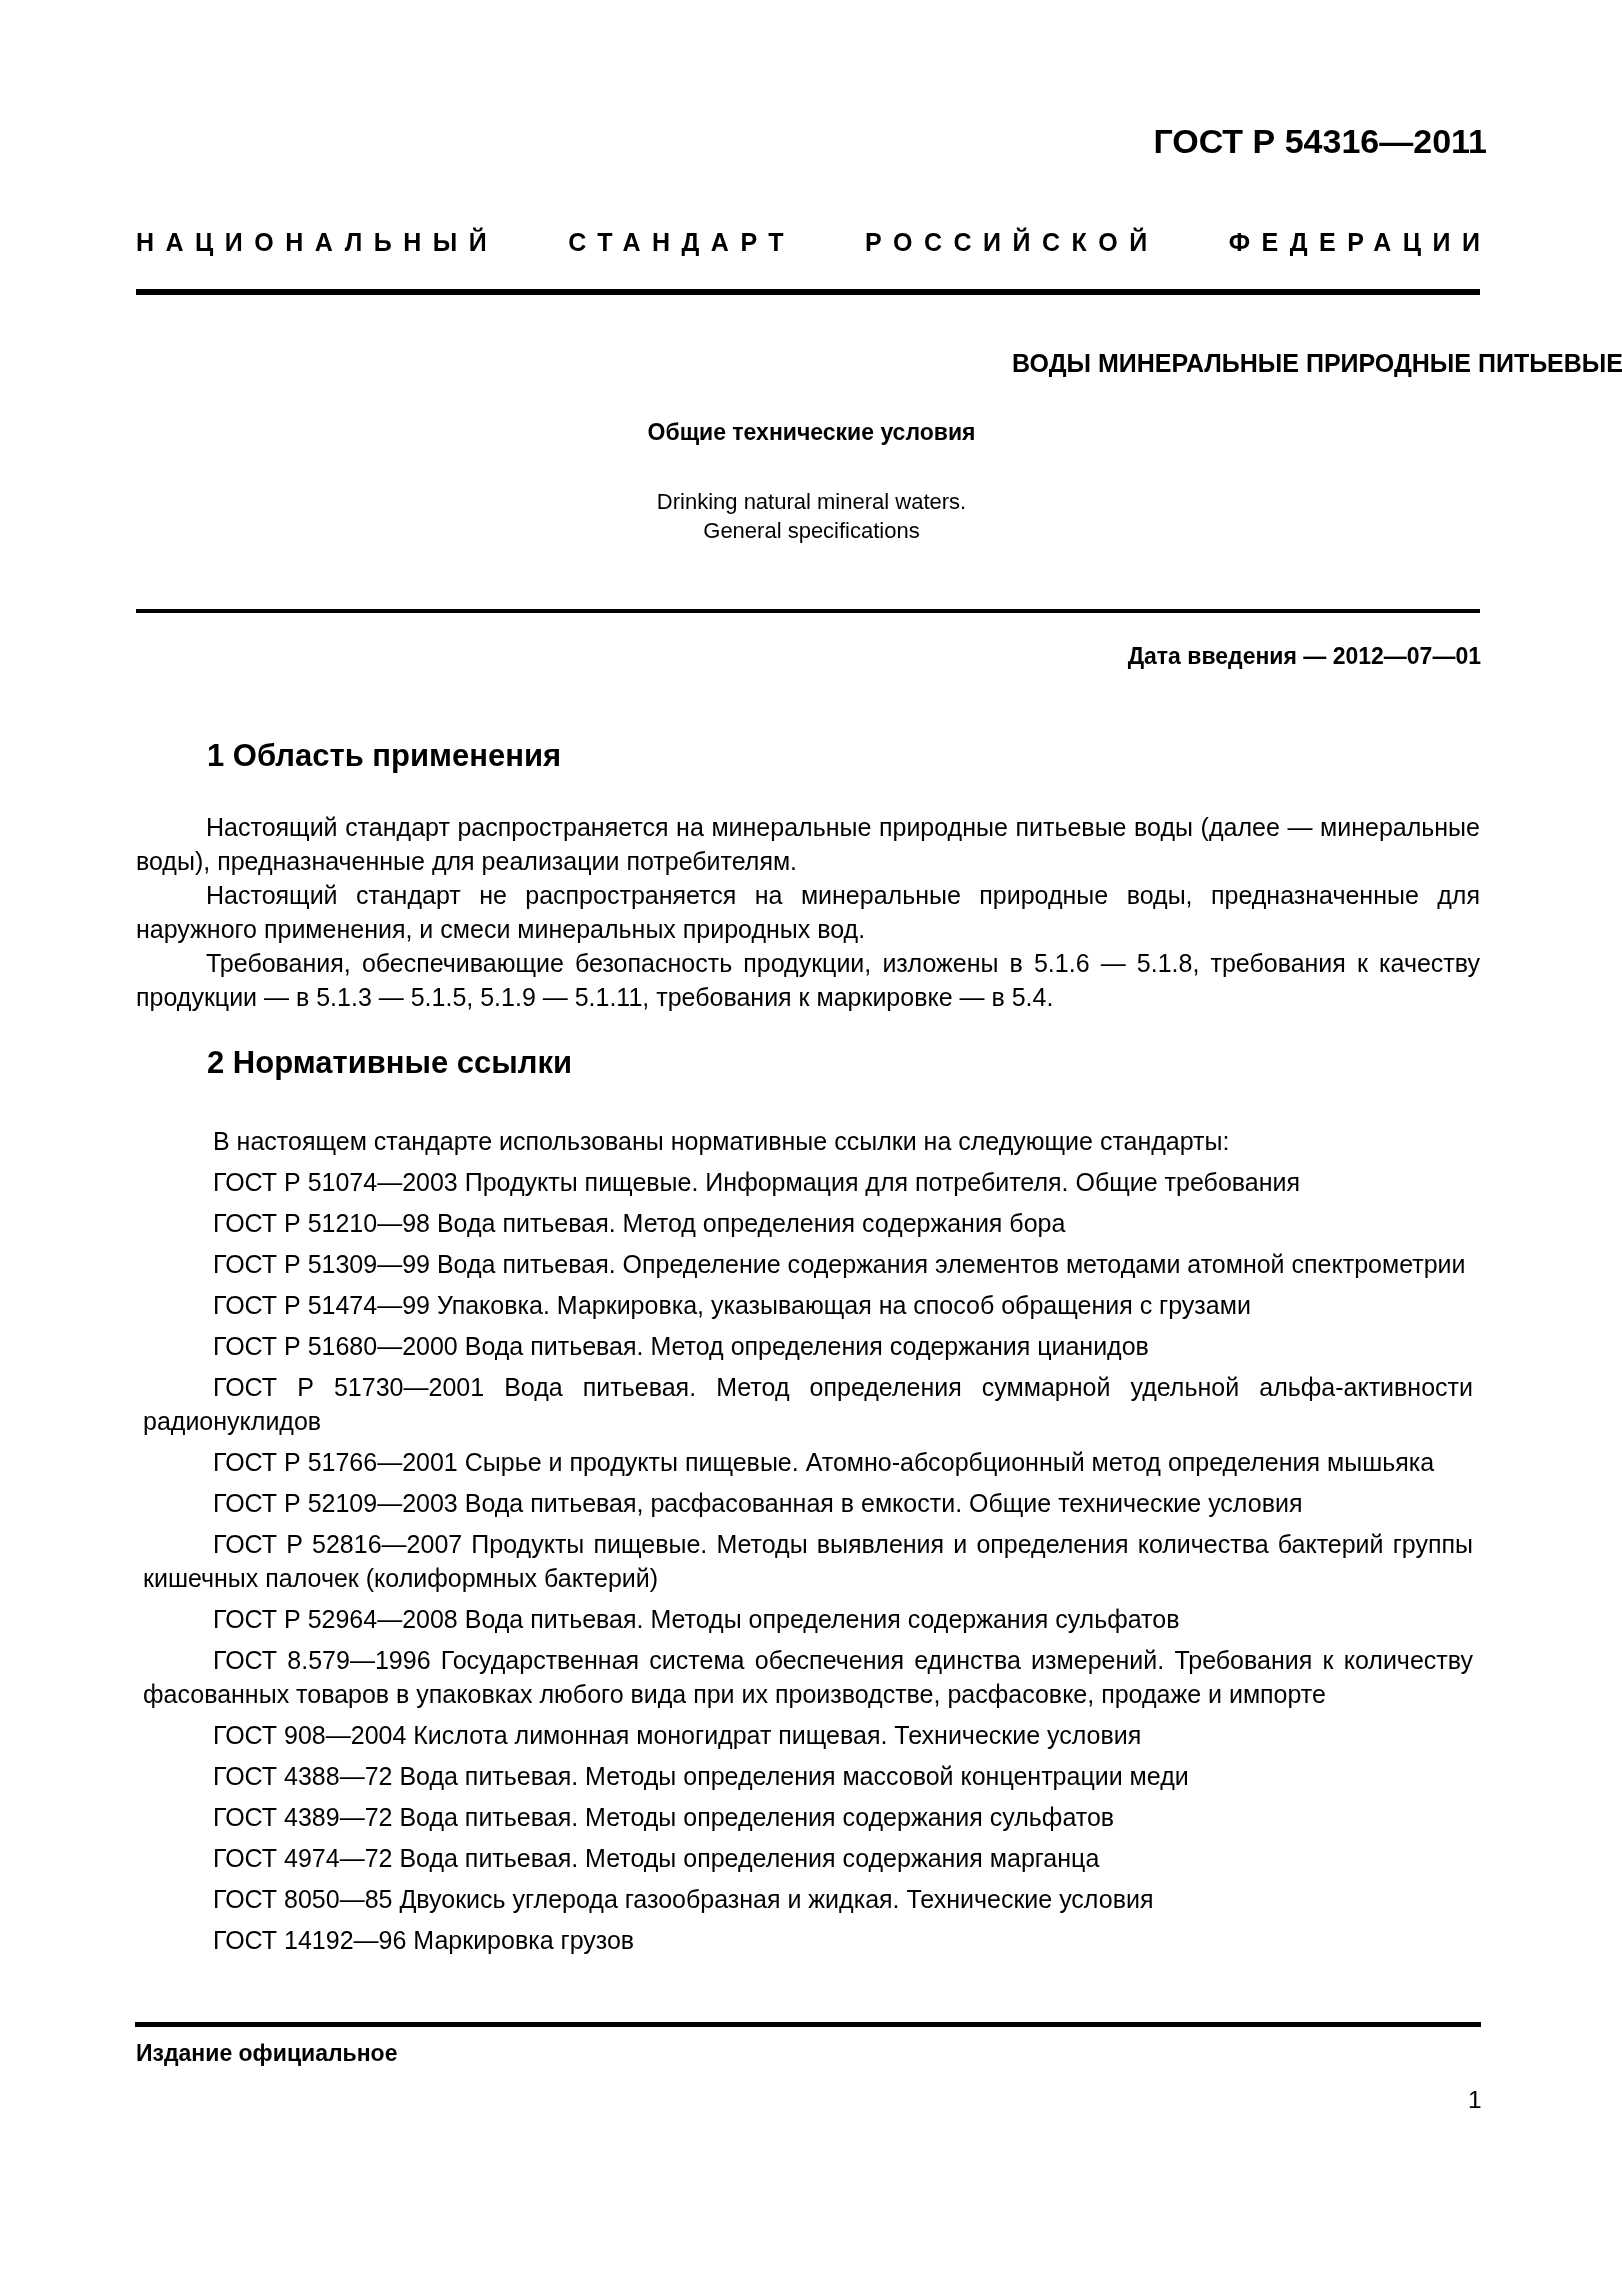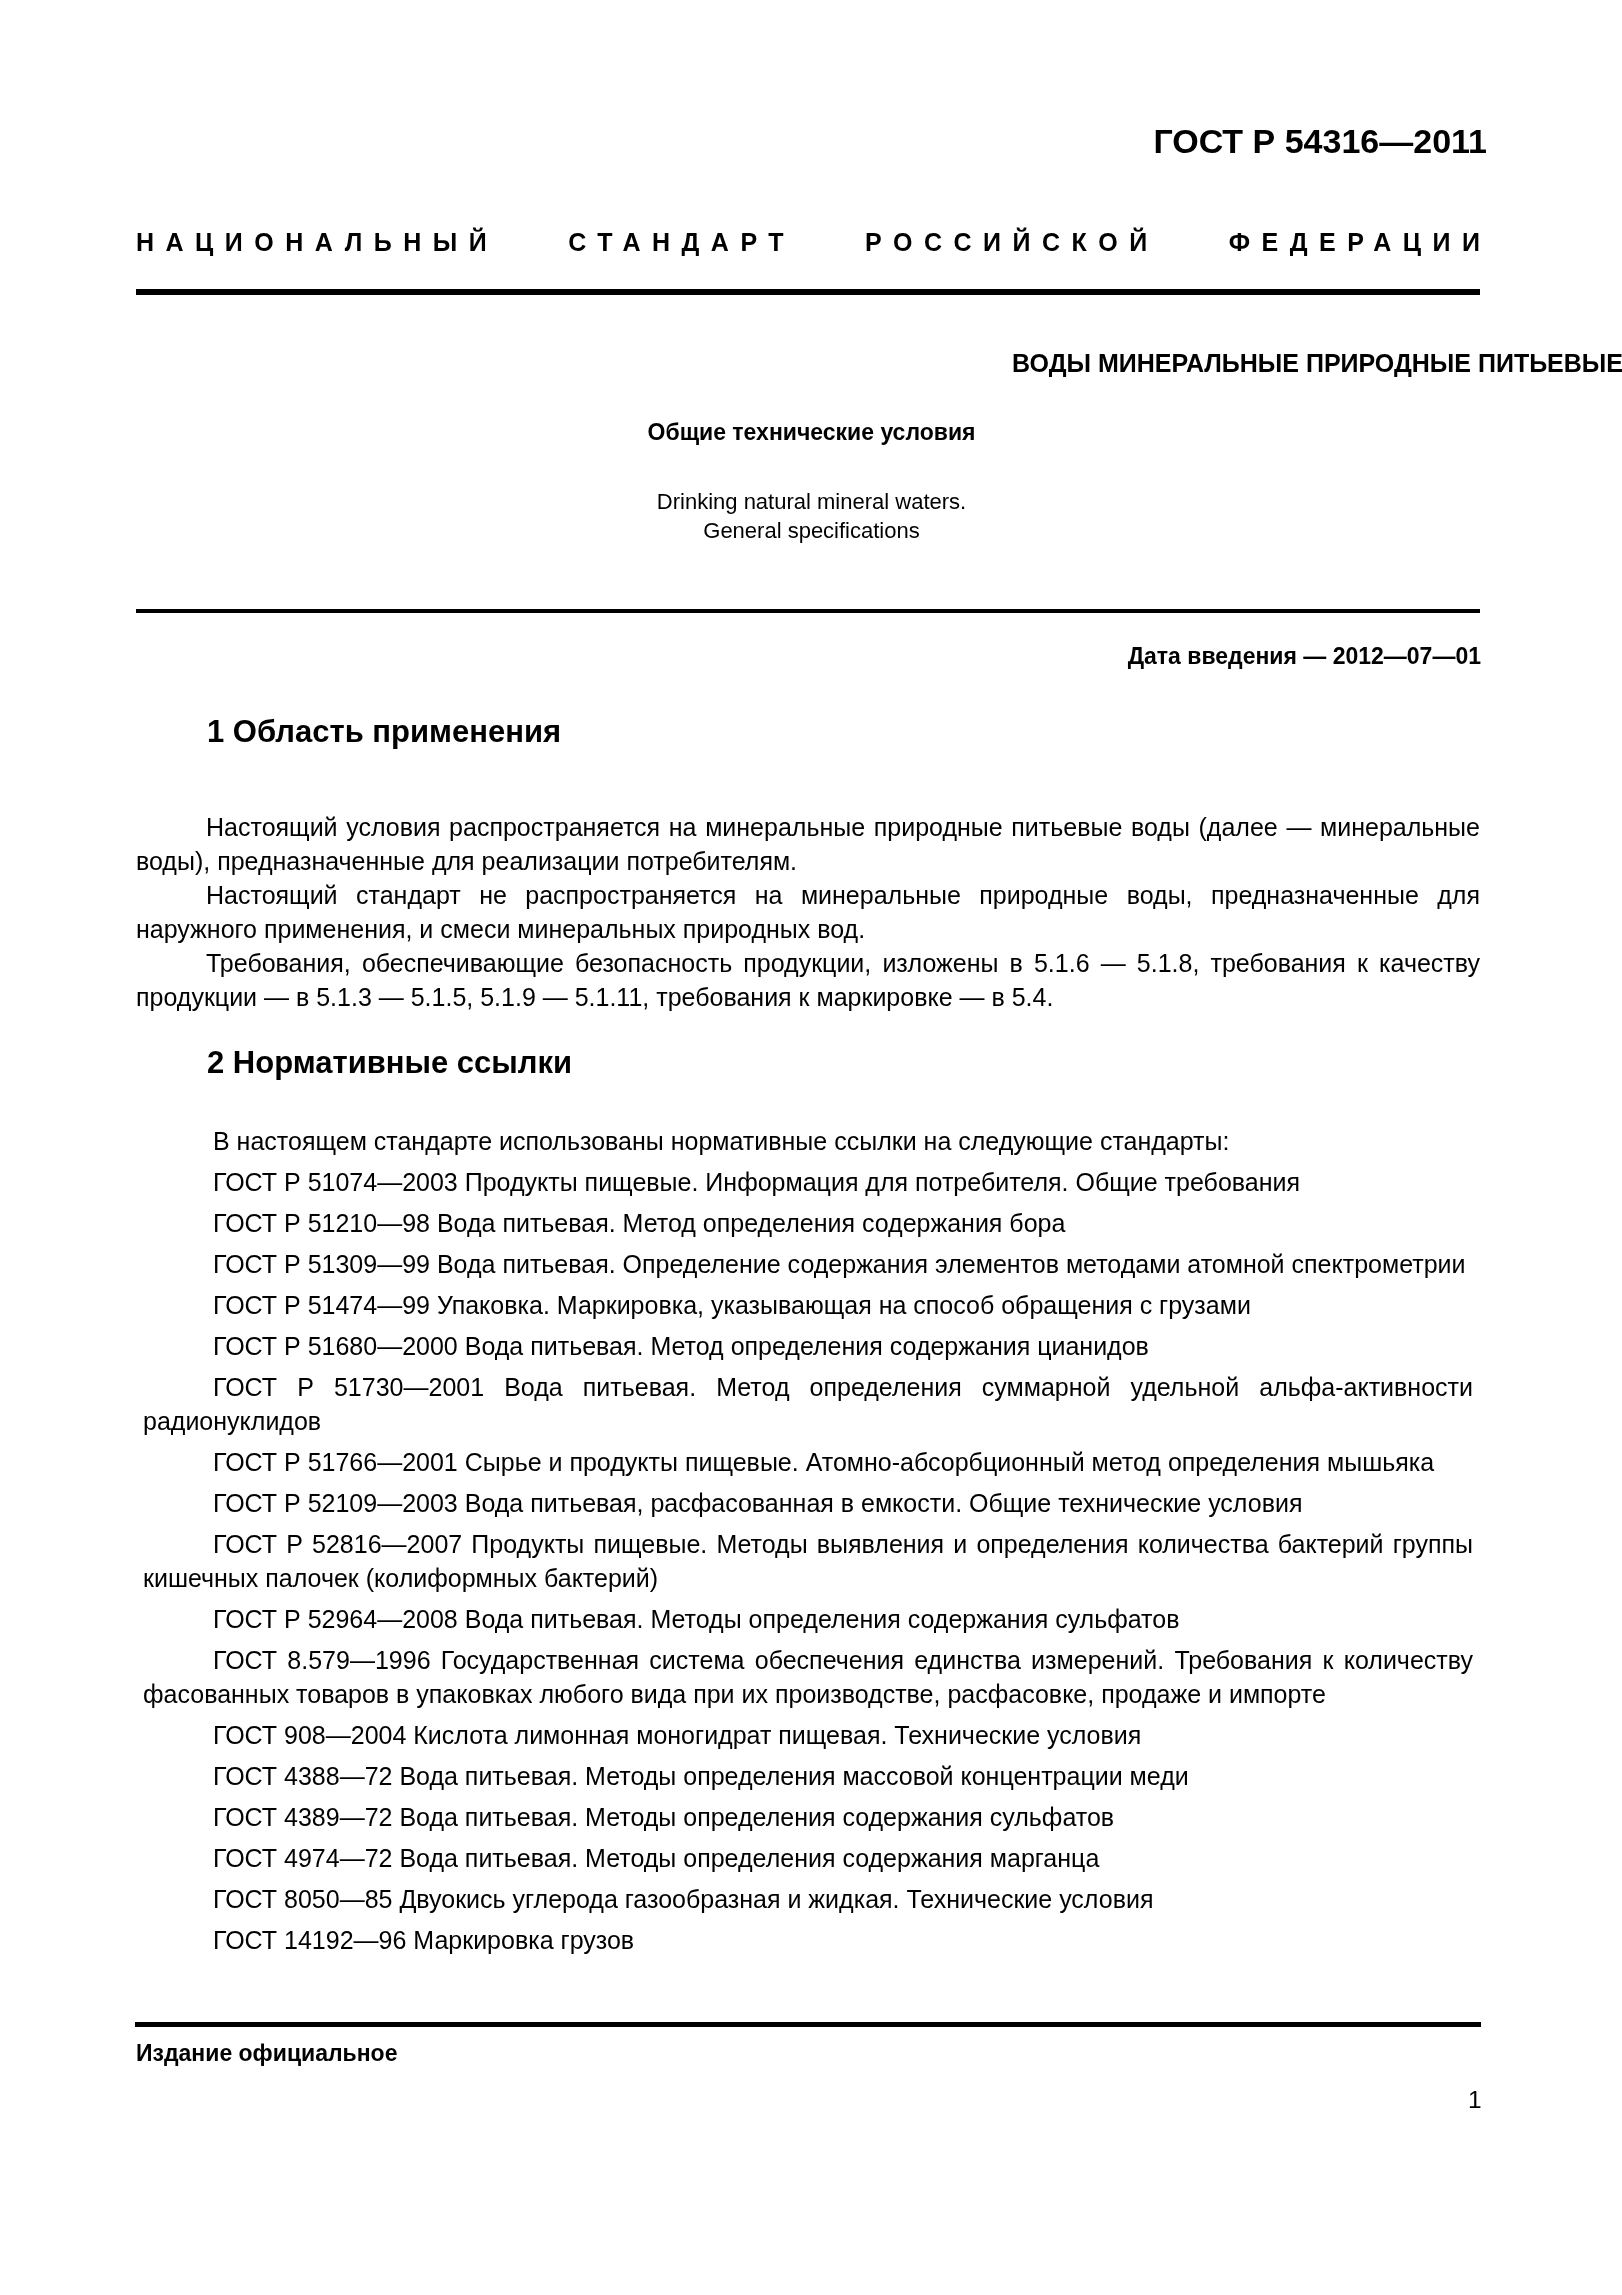--- a/index.html
+++ b/index.html
@@ -61,23 +61,23 @@
 <div class="abs subtitle">Общие технические условия</div>
 <div class="abs eng">
   <div>Drinking natural mineral waters.</div>
   <div>General specifications</div>
 </div>
 
 <div class="abs rule-mid"></div>
 
 <div class="abs date">Дата введения — 2012—07—01</div>
 
-<div class="abs section-head" style="top:714px;">1 Область применения</div>
+<div class="abs section-head" style="top:738px;">1 Область применения</div>
 <div class="abs body-block" style="top:810px;">
-  <p class="para">Настоящий условия распространяется на минеральные природные питьевые воды (далее — минеральные воды), предназначенные для реализации потребителям.</p>
+  <p class="para">Настоящий стандарт распространяется на минеральные природные питьевые воды (далее — минеральные воды), предназначенные для реализации потребителям.</p>
   <p class="para">Настоящий стандарт не распространяется на минеральные природные воды, предназначенные для наружного применения, и смеси минеральных природных вод.</p>
   <p class="para">Требования, обеспечивающие безопасность продукции, изложены в 5.1.6 — 5.1.8, требования к качеству продукции — в 5.1.3 — 5.1.5, 5.1.9 — 5.1.11, требования к маркировке — в 5.4.</p>
 </div>
 
 <div class="abs section-head" style="top:1045px;">2 Нормативные ссылки</div>
 <div class="abs body-block" style="top:1117px;">
   <p class="ref">В настоящем стандарте использованы нормативные ссылки на следующие стандарты:</p>
   <p class="ref">ГОСТ Р 51074—2003 Продукты пищевые. Информация для потребителя. Общие требования</p>
   <p class="ref">ГОСТ Р 51210—98 Вода питьевая. Метод определения содержания бора</p>
   <p class="ref">ГОСТ Р 51309—99 Вода питьевая. Определение содержания элементов методами атомной спектрометрии</p>

